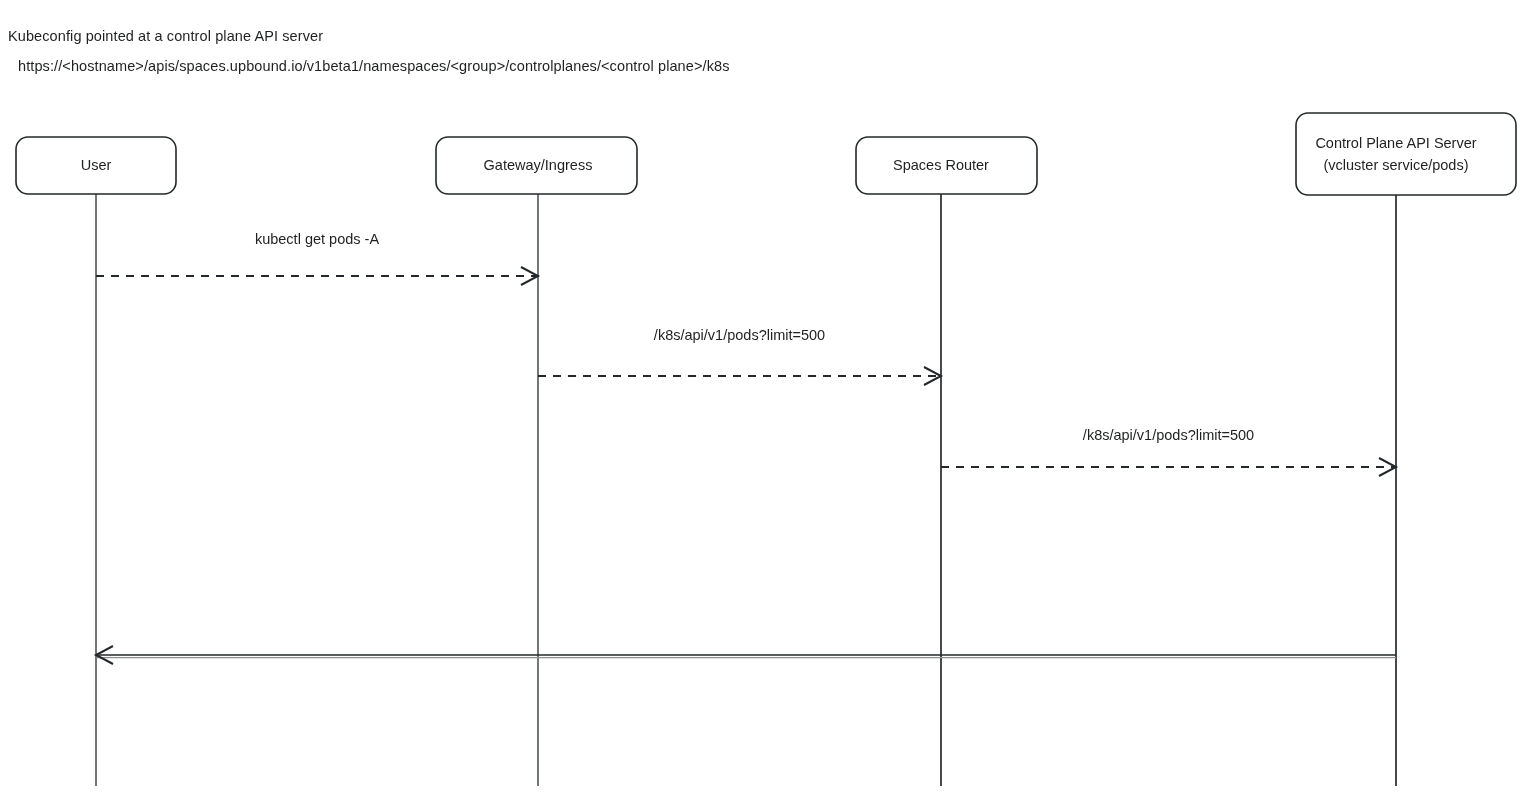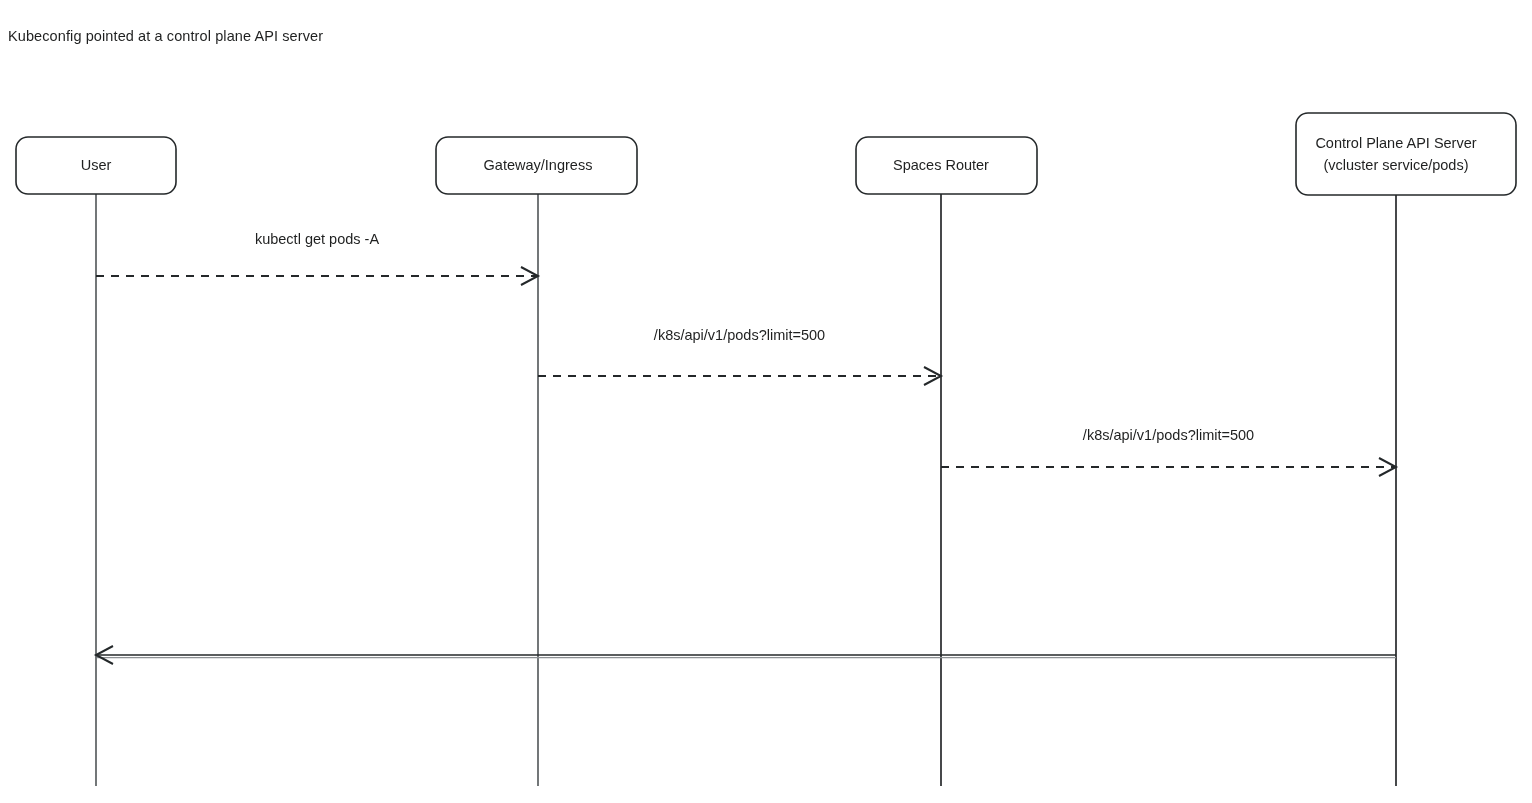--- a/index.html
+++ b/index.html
@@ -83,20 +83,21 @@
     stroke-linecap: butt;
     stroke-linejoin: miter;
   }
 </style>
 </head>
 <body>
 
 <div id="diagram-root">
 
   <div class="header-text" id="header-line-1">Kubeconfig pointed at a control plane API server</div>
+  <div class="header-text" id="header-line-2">https://&lt;hostname&gt;/apis/spaces.upbound.io/v1beta1/namespaces/&lt;group&gt;/controlplanes/&lt;control plane&gt;/k8s</div>
 
   <svg class="diagram-canvas" viewBox="0 0 1532 803" xmlns="http://www.w3.org/2000/svg">
     <g id="lifelines-layer">
         <line x1="96" y1="194" x2="96" y2="786" class="lifeline"></line>
         <line x1="538" y1="194" x2="538" y2="786" class="lifeline"></line>
         <line x1="941" y1="194" x2="941" y2="786" class="lifeline-dark"></line>
         <line x1="1396" y1="195" x2="1396" y2="786" class="lifeline-dark"></line>
       </g>
     <g id="actors-layer">
         <g>

